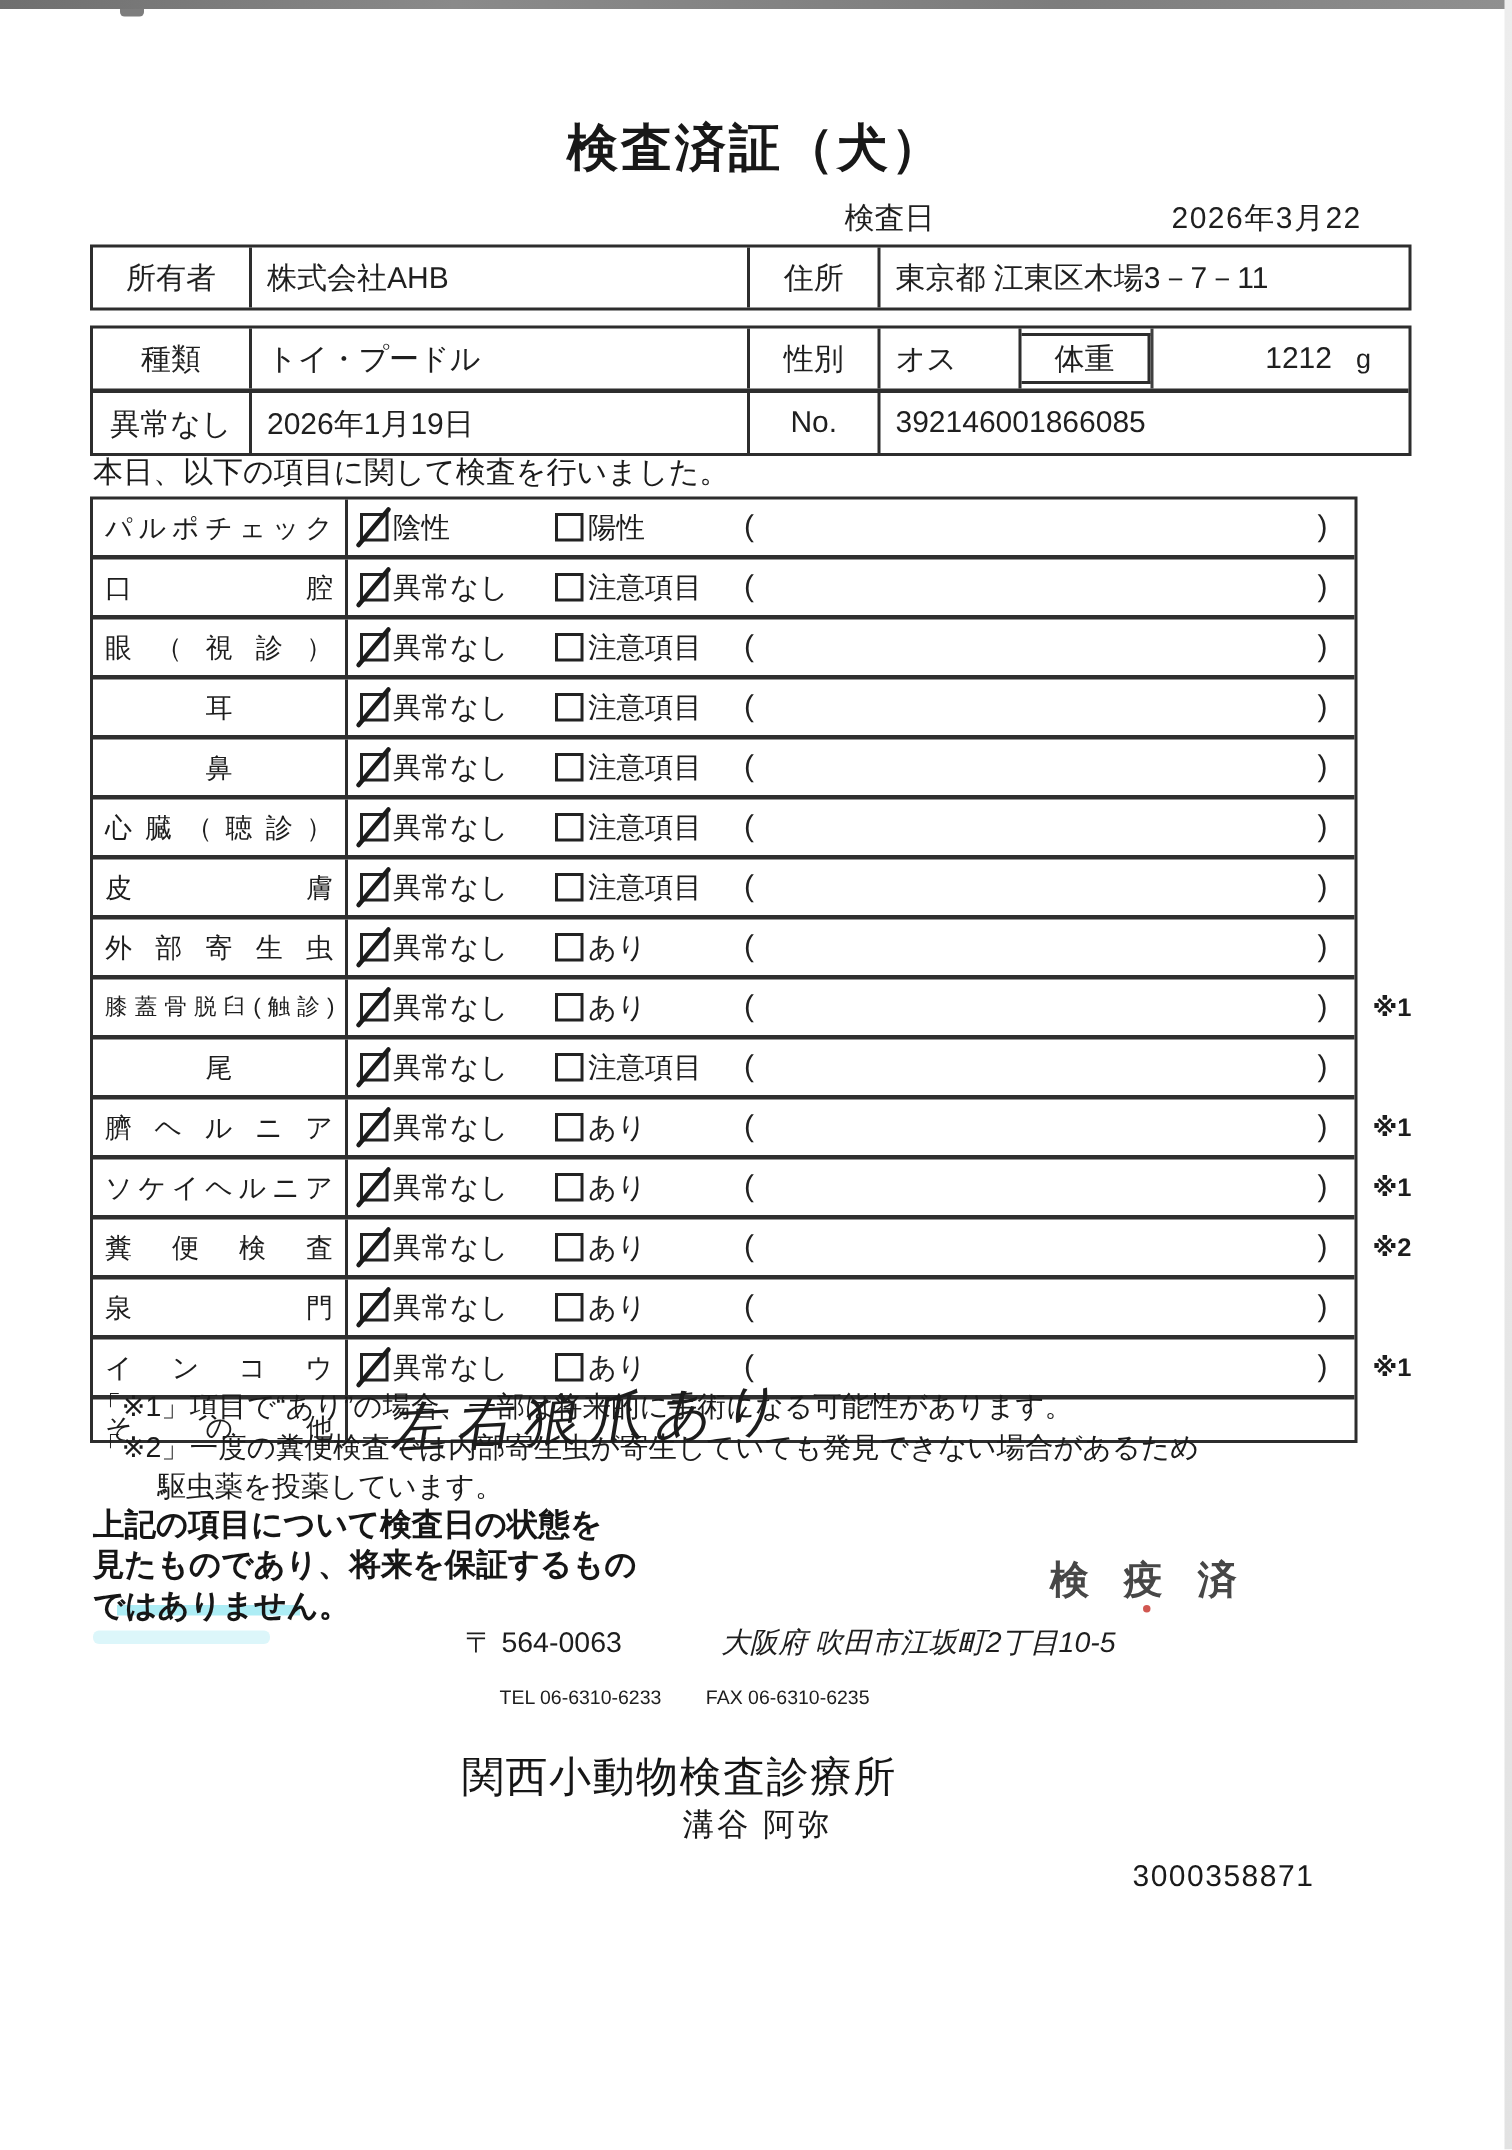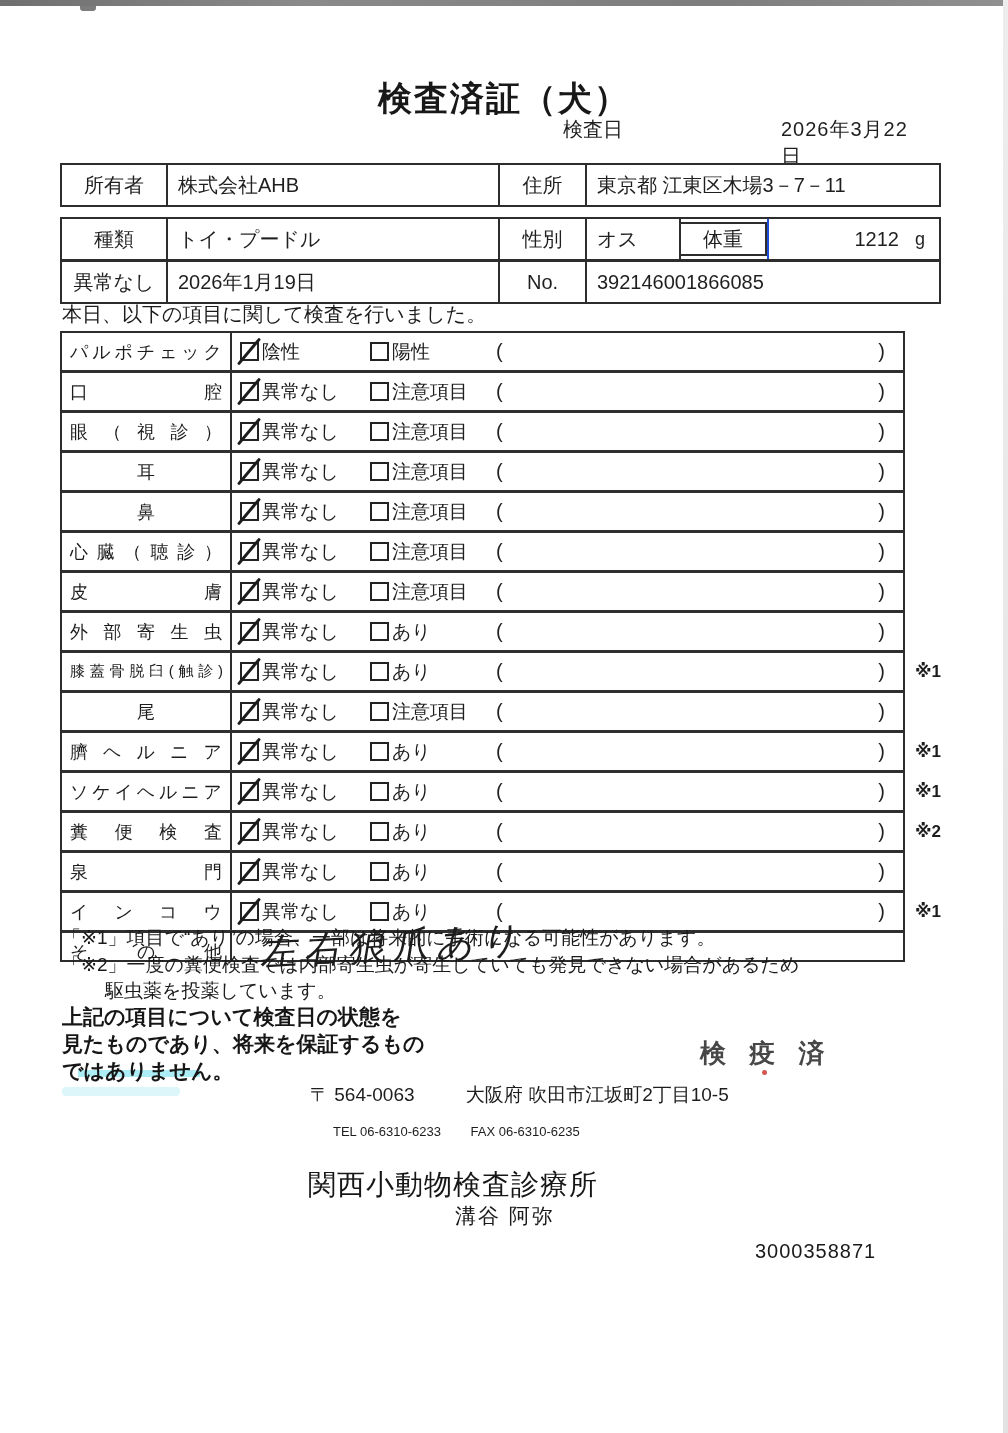--- a/index.html
+++ b/index.html
@@ -9,39 +9,39 @@
     color:#1f1f1f;
   }
   
   .scan-band{position:absolute;top:0;left:0;width:1008px;height:6px;
     background:linear-gradient(90deg,#6f6f6f,#8a8a8a 30%,#7d7d7d 70%,#909090);}
   .scan-band-notch{position:absolute;top:6px;left:80px;width:16px;height:5px;background:#7d7d7d;border-radius:0 0 3px 3px;}
   .scan-edge-right{position:absolute;top:0;right:0;width:5px;height:100%;background:linear-gradient(180deg,#ededed,#e2e2e2);}
   
   .title{position:absolute;top:76px;left:0;right:0;text-align:center;
     font-size:34px;font-weight:600;letter-spacing:2px;color:#181818;}
-  .date-row{position:absolute;top:116px;left:0;width:912px;height:26px;font-size:20px;}
+  .date-row{position:absolute;top:132px;left:0;width:912px;height:26px;font-size:20px;}
   .date-label{position:absolute;left:563px;top:0;}
   .date-value{position:absolute;left:781px;top:0;letter-spacing:1px;}
   
   .itable{position:absolute;left:60px;width:877px;border:2px solid #2d2d2d;background:#fff;}
   .itable-owner{top:163px;}
   .itable-pet{top:217px;}
   .irow{display:grid;height:40px;align-items:center;font-size:20px;}
   .irow.r-owner{grid-template-columns:106px 330px 89px 1fr;}
   .irow.r-species{grid-template-columns:106px 330px 89px 92px 88px 1fr;border-bottom:3px solid #2d2d2d;}
   .irow.r-birth{grid-template-columns:106px 330px 89px 1fr;}
   .icell{height:100%;display:flex;align-items:center;padding:0 10px;box-sizing:border-box;}
   .icell.lab{justify-content:center;border-right:2px solid #2d2d2d;padding:0 4px;}
   .icell.val{justify-content:flex-start;}
   .icell.mid{justify-content:center;border-left:2px solid #2d2d2d;border-right:2px solid #2d2d2d;padding:0 4px;}
   .icell.weightbox{padding:3px 0;border-left:2px solid #2d2d2d;}
   .weight-inner{width:100%;height:100%;border:2px solid #2d2d2d;border-left:none;
     display:flex;align-items:center;justify-content:center;box-sizing:border-box;}
-  .icell.weightval{justify-content:flex-end;padding-right:14px;border-left:2px solid #1d4ed8;}
+  .icell.weightval{justify-content:flex-end;padding-right:25px;border-left:2px solid #404040;}
   .weight-g{margin-left:16px;font-size:18px;}
   .intro{position:absolute;top:301px;left:62px;font-size:20px;font-weight:500;color:#1b1b1b;}
   
   .ctable{position:absolute;left:60px;top:331px;width:845px;border:2px solid #2d2d2d;box-sizing:border-box;background:#fff;}
   .crow{position:relative;display:grid;grid-template-columns:170px 1fr;height:37px;border-bottom:3px solid #2f2f2f;}
   .crow:last-child{border-bottom:none;height:27px;}
   .clabel{border-right:2px solid #2d2d2d;display:block;padding:7px 8px 0 8px;box-sizing:border-box;
     font-size:18px;color:#1d1d1d;text-align:justify;text-align-last:justify;text-justify:inter-character;overflow:hidden;white-space:nowrap;}
   .clabel.center{text-align:center;text-align-last:center;}
   .clabel.small{font-size:15px;padding-top:9px;letter-spacing:-1px;}
@@ -70,21 +70,21 @@
   .disc-line.hl::after{content:"";position:absolute;left:16px;top:13px;width:122px;height:7px;
     background:rgba(74,214,232,0.45);z-index:-1;}
   .disc-line.hl{z-index:1;}
   .cyan-smudge{position:absolute;left:62px;top:1087px;width:118px;height:9px;
     background:rgba(130,222,236,0.28);border-radius:4px;}
   
   .stamp{position:absolute;left:700px;top:1036px;font-size:26px;font-weight:600;color:#474747;
     letter-spacing:8px;white-space:nowrap;}
   .stamp-dot{position:absolute;left:62px;bottom:-4px;width:5px;height:5px;background:#c93a32;border-radius:50%;opacity:.85;}
   .postal-line{position:absolute;left:310px;top:1082px;font-size:19px;color:#1d1d1d;white-space:nowrap;}
-  .postal-line .addr{margin-left:46px;}
+  .postal-line .addr{margin-left:61px;font-style:italic;}
   .tel-line{position:absolute;left:333px;top:1124px;font-size:13px;color:#1d1d1d;white-space:nowrap;}
   .tel-line .fax{margin-left:26px;}
   .clinic-name{position:absolute;left:308px;top:1166px;font-size:28px;font-weight:500;color:#161616;letter-spacing:1px;}
   .examiner{position:absolute;left:455px;top:1202px;font-size:21px;color:#1a1a1a;letter-spacing:2px;}
   .serial{position:absolute;left:755px;top:1240px;font-size:20px;color:#1a1a1a;letter-spacing:1px;}
 </style>
 </head>
 <body>
 
 <div class="scan-band"></div>

